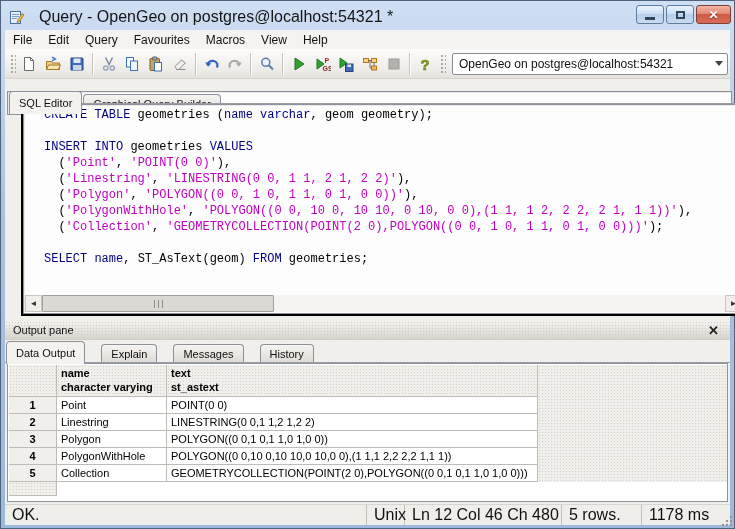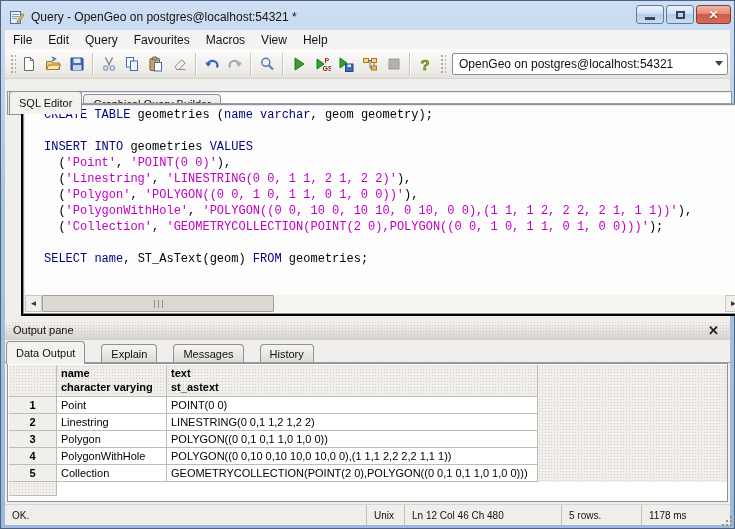--- a/index.html
+++ b/index.html
@@ -5,21 +5,21 @@
   html,body{margin:0;padding:0;background:#d8d8d8;}
   *{box-sizing:border-box;}
   .window{position:relative;width:735px;height:529px;margin:0;
     font-family:"Liberation Sans",sans-serif;
     background:linear-gradient(180deg,#cfdff3,#a6c2e1 40%,#9bb9dc);
     border:1px solid #4f637e;}
   
   .titlebar{position:absolute;left:4px;top:3px;right:4px;height:25px;
     display:flex;align-items:center;gap:6px;padding-left:4px;}
   .app-icon{width:16px;height:16px;flex:0 0 16px;}
-  .title-text{font-size:12px;color:#141414;white-space:nowrap;}
+  .title-text{font-size:16px;color:#141414;white-space:nowrap;margin-left:8px;}
   .win-buttons{position:absolute;right:3px;top:4px;display:flex;gap:2px;}
   .winbtn{width:28px;height:19px;border:1px solid #5e7ba0;border-radius:3px;
     background:linear-gradient(#eaf3fc,#cfe0f3 45%,#b6cde9 46%,#c9dbef);
     display:flex;align-items:center;justify-content:center;}
   .winbtn.close{width:35px;border:1px solid #7e4038;
     background:linear-gradient(#f2b3a6,#e28a73 45%,#cd5a45 46%,#d96c57);}
   .glyph-min{width:10px;height:3px;background:#30445c;margin-top:8px;}
   .glyph-max{width:9px;height:8px;border:2px solid #30445c;}
   .glyph-close{color:#fff;font-size:12px;font-weight:bold;line-height:1;
     text-shadow:0 1px 1px #7e2a1e;}
@@ -92,21 +92,21 @@
   .hcell{font-weight:bold;line-height:14px;height:32px;}
   .corner{width:48px;height:32px;}
   .col-name{width:110px;}
   .col-st{width:371px;}
   .cell{height:17px;line-height:14px;background:#fff;}
   .rowlabel{width:48px;text-align:center;font-weight:bold;background-color:#f1efec;}
   .right-fill{position:absolute;left:530px;top:1px;right:0;height:117px;}
   .label-stub{position:absolute;left:1px;top:118px;width:48px;height:14px;border-right:1px solid #bfbcb6;border-bottom:1px solid #bfbcb6;}
   
   .statusbar{position:absolute;left:0;top:474px;width:100%;height:21px;background:#f0eeea;
-    border-top:1px solid #d9d6d0;display:flex;font-size:10px;color:#111;align-items:center;}
+    border-top:1px solid #d9d6d0;display:flex;font-size:16px;color:#111;align-items:center;}
   .status-seg{height:100%;display:flex;align-items:center;padding-left:7px;border-right:1px solid #c4c1bb;}
   .seg0{width:362px;}
   .seg1{width:38px;}
   .seg2{width:157px;}
   .seg3{width:80px;}
   .seg4{flex:1;border-right:none;}
   .resize-grip{position:absolute;right:1px;bottom:1px;width:13px;height:13px;
     background-image:
       radial-gradient(circle at 11px 11px,#989591 1.3px,transparent 1.6px),
       radial-gradient(circle at 11px 7px,#989591 1.3px,transparent 1.6px),

